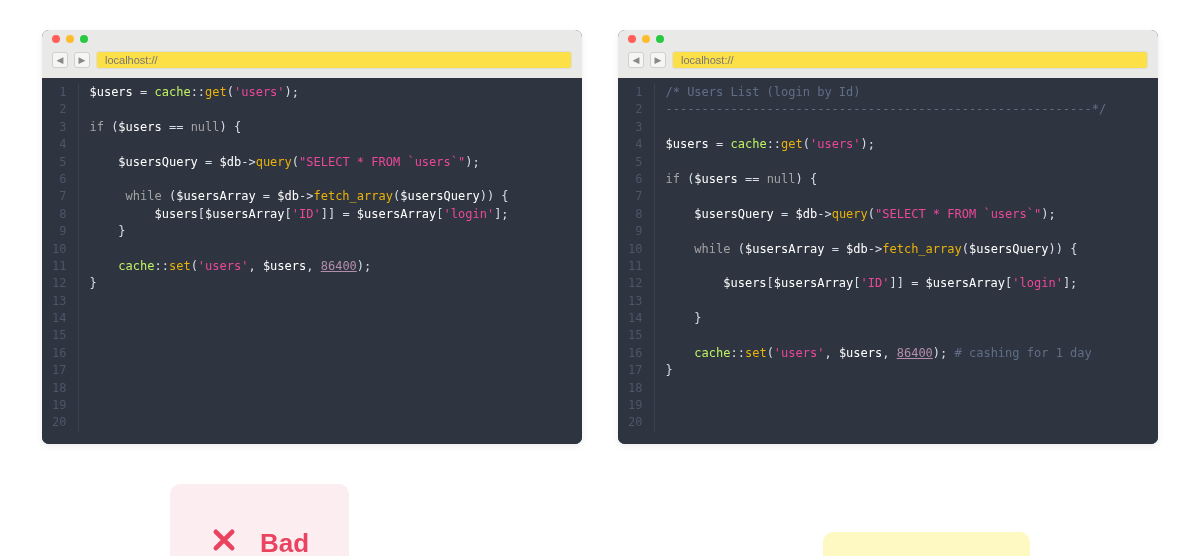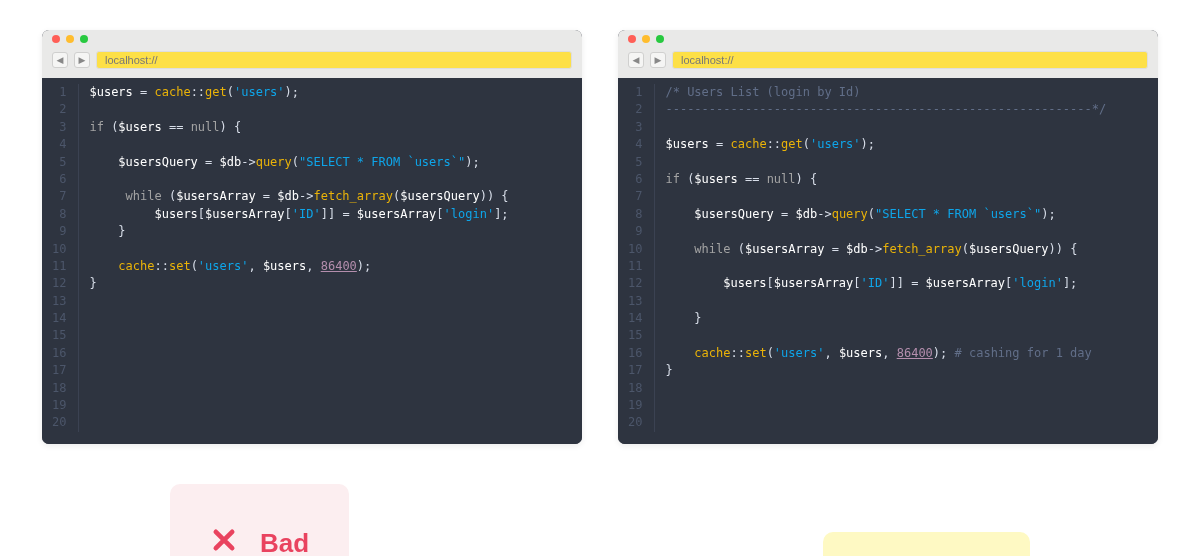--- a/index.html
+++ b/index.html
@@ -80,23 +80,23 @@
     user-select: none;
     border-right: 1px solid #3b4252;
   }
   .code {
     padding-left: 10px;
     white-space: pre;
   }
   
   .v   { color: #ffffff; }  
   .kw  { color: #a3a3a3; }  
-  .cls { color: #eab308; text-align: right; }  
+  .cls { color: #bef264; text-align: right; }  
   .fn  { color: #eab308; }  
-  .str { color: #0ea5e9; }  
+  .str { color: #ec4899; }  
   .num { color: #b48ead; text-decoration: underline; }  
   .cm  { color: #616e88; font-style: normal; text-align: right; } 
   .pn  { color: #d8dee9; }  
 
   .badges {
     display: flex;
     justify-content: space-between;
     margin-top: 40px;
     padding: 0 130px;
   }

